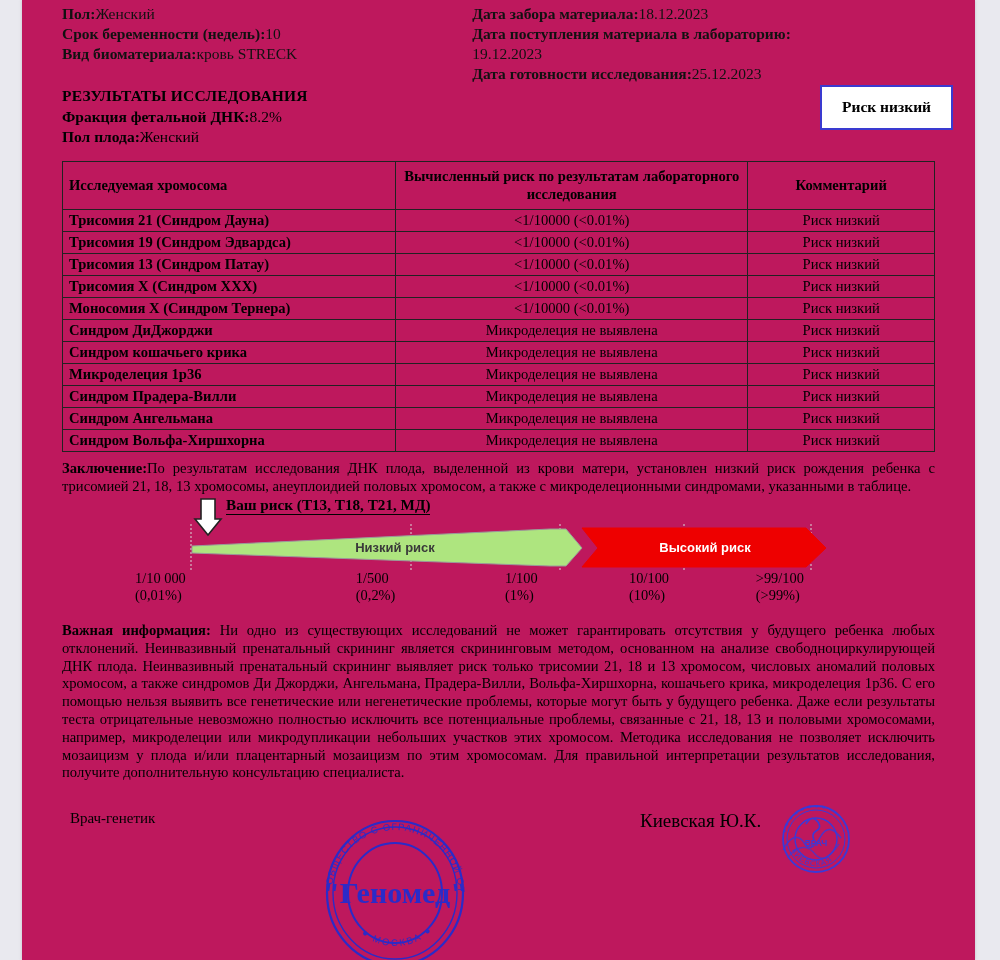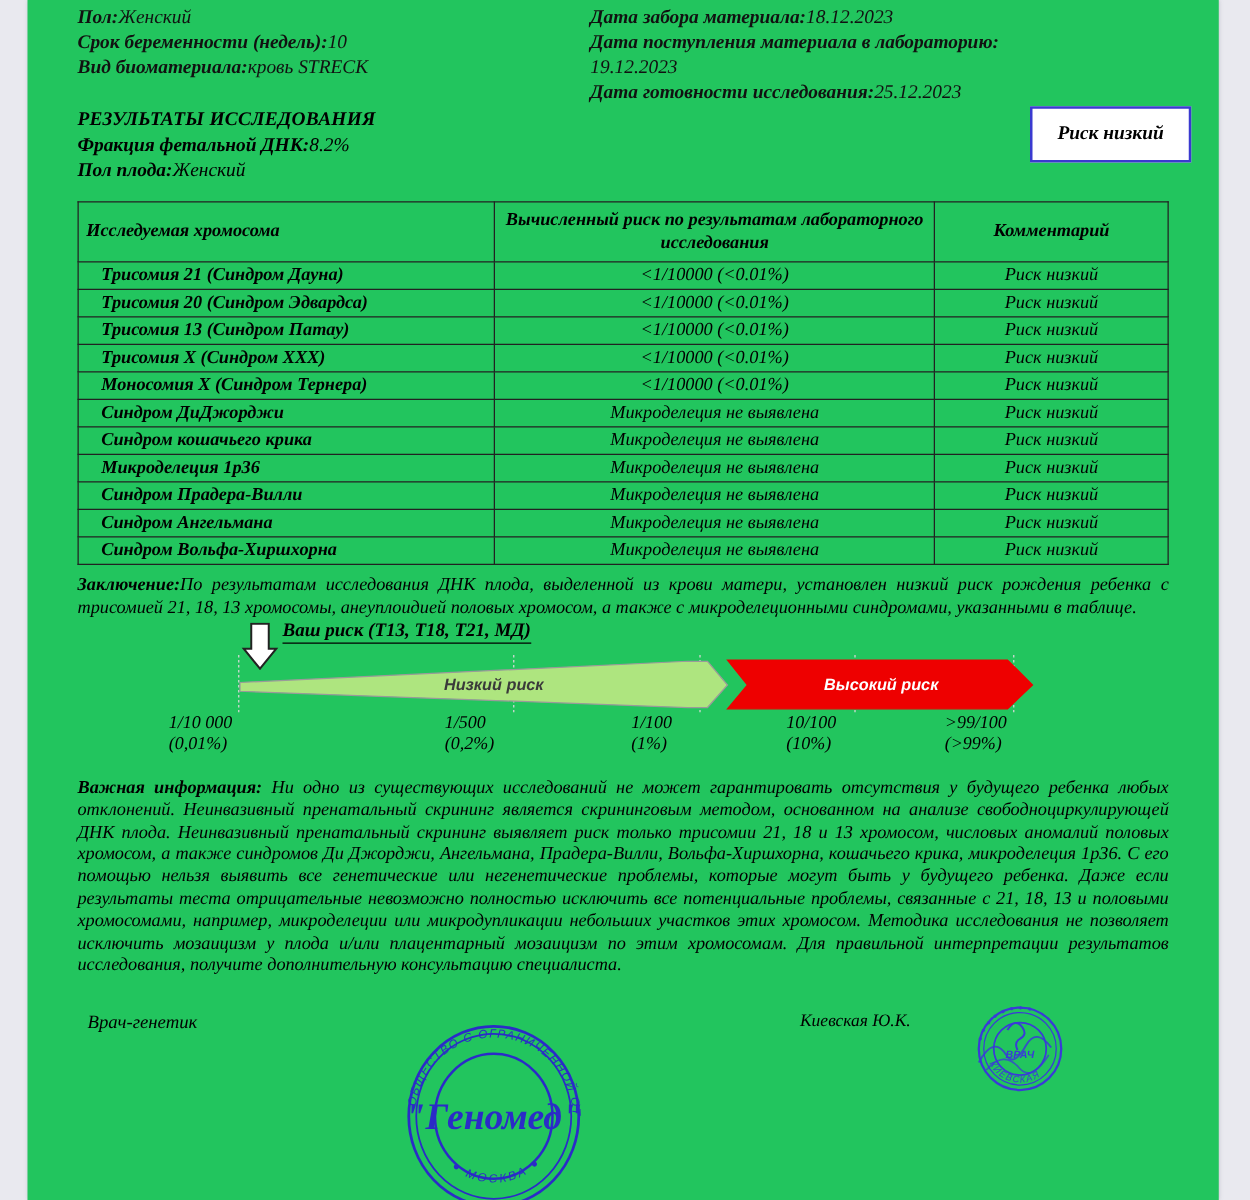--- a/index.html
+++ b/index.html
@@ -6,23 +6,22 @@
   html, body {
     width: 1000px; height: 960px;
     background: #e9e9ef;
     font-family: "Liberation Serif", "DejaVu Serif", serif;
     overflow: hidden;
   }
   .page {
     position: absolute;
     left: 22px; top: 0;
     width: 953px; height: 960px;
-    background: #22c55e;
+    background: #be185d;
     box-shadow: 0 0 3px rgba(120,120,140,.35);
-    font-style: italic;
   }
   .inner { padding: 4px 40px 0 40px; }
 
   
   .hdr { display: flex; width: 100%; font-size: 15.5px; line-height: 1.30; color: #111; }
   .hdr-l { width: 47%; }
   .hdr-r { width: 53%; }
   .b { font-weight: bold; }
   .hdr-line { white-space: nowrap; }
   .hdr-line.wrap { white-space: normal; }
@@ -42,21 +41,21 @@
     font-weight: bold; font-size: 15.5px; color: #000;
     background: #fff; white-space: nowrap;
   }
 
   
   table.res {
     width: 100%; border-collapse: collapse;
     margin-top: 14px; table-layout: fixed;
   }
   table.res th, table.res td {
-    border: 1.6px solid #222; padding: 2px 18px;
+    border: 1.6px solid #222; padding: 2px 6px;
     font-size: 14.6px; color: #000;
   }
   table.res th { font-weight: bold; text-align: center; padding: 6px 6px; line-height: 1.22; }
   table.res th.left { text-align: left; }
   .col1 { width: 38.2%; }
   .col2 { width: 40.4%; }
   .col3 { width: 21.4%; }
   td.name { font-weight: bold; text-align: left; }
   td.val, td.cmt { text-align: center; }
 
@@ -81,21 +80,21 @@
   .ticks {
     position: absolute; left: 0; top: 74px; width: 640px;
     font-size: 14.4px; line-height: 1.18;
   }
   .tick { position: absolute; text-align: left; white-space: nowrap; }
   .tick span { display: block; }
 
   
   .sig { position: relative; margin-top: 28px; height: 150px; }
   .sig-left  { position: absolute; left: 8px;  top: 0; font-size: 15px; }
-  .sig-right { position: absolute; left: 578px; top: 0; font-size: 14px; }
+  .sig-right { position: absolute; left: 578px; top: 0; font-size: 19px; }
 
   .stamp-co { position: absolute; left: 248px; top: -2px; }
   .stamp-dr { position: absolute; left: 713px; top: -12px; }
 </style>
 </head>
 <body>
 
 <div class="page">
 <div class="inner">
 
@@ -133,21 +132,21 @@
         <th>Комментарий</th>
       </tr>
     </thead>
     <tbody id="tbody">
           <tr>
             <td class="name">Трисомия 21 (Синдром Дауна)</td>
             <td class="val">&lt;1/10000 (&lt;0.01%)</td>
             <td class="cmt">Риск низкий</td>
           </tr>
           <tr>
-            <td class="name">Трисомия 20 (Синдром Эдвардса)</td>
+            <td class="name">Трисомия 19 (Синдром Эдвардса)</td>
             <td class="val">&lt;1/10000 (&lt;0.01%)</td>
             <td class="cmt">Риск низкий</td>
           </tr>
           <tr>
             <td class="name">Трисомия 13 (Синдром Патау)</td>
             <td class="val">&lt;1/10000 (&lt;0.01%)</td>
             <td class="cmt">Риск низкий</td>
           </tr>
           <tr>
             <td class="name">Трисомия X (Синдром XXX)</td>

